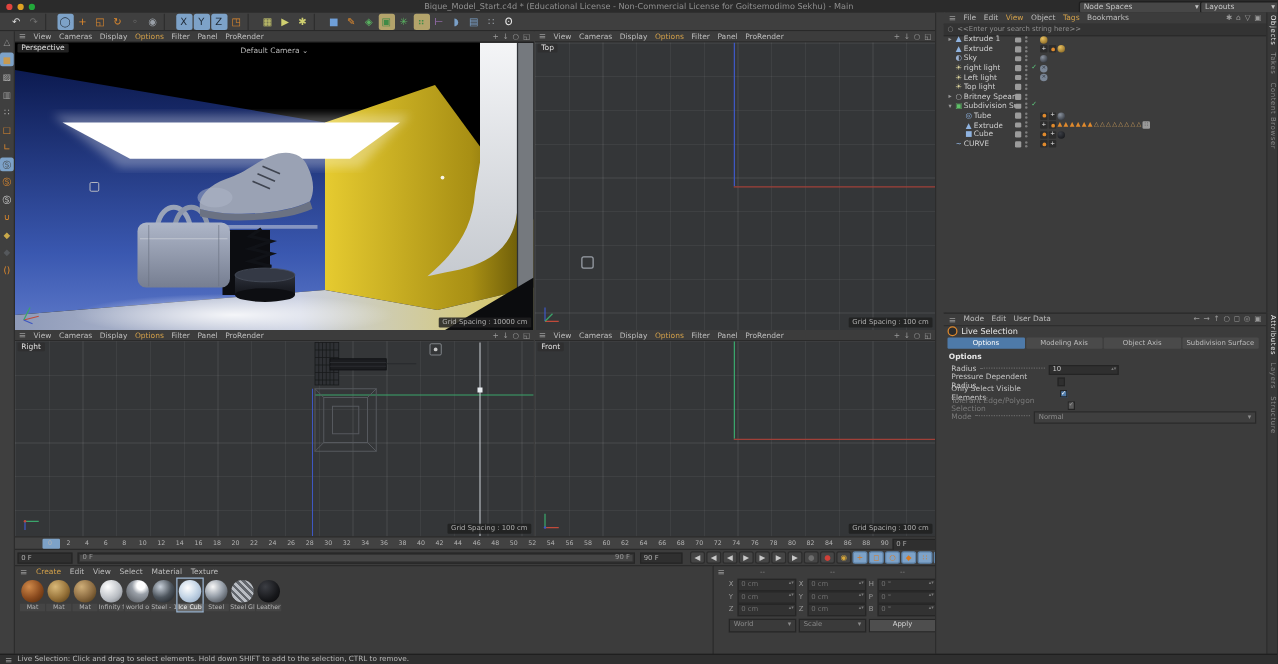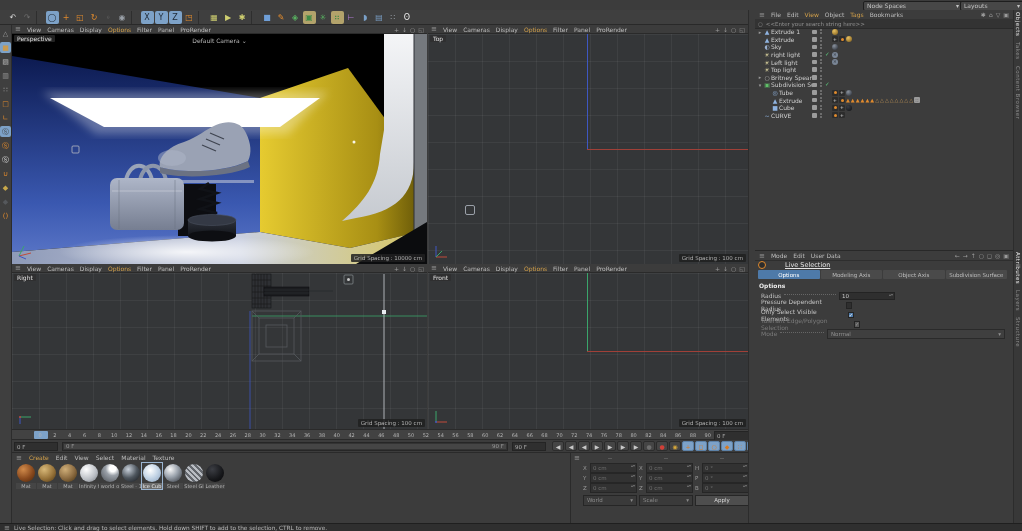--- a/index.html
+++ b/index.html
@@ -95,21 +95,21 @@
   .om-tags{position:absolute;left:77px;top:0.8px;display:flex;gap:1px;align-items:center;}
   .tagball{width:6px;height:6px;border-radius:50%;}
   .tagsq{width:6px;height:6px;border-radius:1px;background:#2c2c2c;display:flex;align-items:center;justify-content:center;font-size:4.5px;color:#e8e8e8;}
   .tri{font-size:5px;line-height:6px;}
   
   .vtabs{position:absolute;width:9px;background:#383838;border-left:1px solid #2c2c2c;display:flex;flex-direction:column;align-items:center;padding-top:2px;box-sizing:border-box;gap:6px;}
   .vtab{writing-mode:vertical-rl;font-size:5.5px;color:#8a8a8a;letter-spacing:.5px;}
   .vtab.active{color:#e8e8e8;}
   
   #attr-panel{left:755px;top:250px;width:258px;height:273px;background:#3c3c3c;border-top:1px solid #282828;}
-  #attr-title{position:absolute;left:3px;top:10px;display:flex;align-items:center;gap:19px;font-size:6.5px;color:#e4e4e4;text-decoration:underline;}
+  #attr-title{position:absolute;left:3px;top:10px;display:flex;align-items:center;gap:3px;font-size:6.5px;color:#e4e4e4;}
   #attr-title .dot{width:6px;height:6px;border-radius:50%;border:1.5px solid #e08a2d;background:#2c2c2c;}
   #attr-tabs{position:absolute;left:3px;top:19px;right:6px;height:9px;display:flex;gap:1px;}
   .atab{flex:1;background:#4a4a4a;color:#bdbdbd;font-size:5.5px;display:flex;align-items:center;justify-content:center;border-radius:1px;white-space:nowrap;overflow:hidden;}
   .atab.active{background:#4e7aa9;color:#fff;}
   #attr-section{position:absolute;left:4px;top:31px;font-size:6px;color:#e8e8e8;font-weight:bold;}
   #attr-fields{position:absolute;left:6px;top:40px;right:8px;}
   .frow{display:flex;align-items:center;height:9.5px;font-size:6px;color:#c4c4c4;}
   .frow .leader{flex:1;border-bottom:1px dotted #666;margin:0 3px 2px 3px;}
   .frow.dis{color:#7a7a7a;}
   .fval{width:56px;height:7.5px;background:#2f2f2f;border:1px solid #242424;color:#c8c8c8;font-size:5.5px;line-height:7.5px;padding-left:2px;position:relative;box-sizing:border-box;}
@@ -119,20 +119,26 @@
   .fsel{flex-basis:170px;height:8px;background:#3f3f3f;border:1px solid #2a2a2a;color:#8f8f8f;font-size:5.5px;line-height:8px;padding:0 3px;display:flex;justify-content:space-between;}
   
   #statusbar{left:0;top:523px;width:1022px;height:8px;background:#2f2f2f;border-top:1px solid #1f1f1f;display:flex;align-items:center;gap:4px;padding:0 4px;box-sizing:border-box;font-size:5.8px;color:#b8b8b8;}
   .burger{color:#9a9a9a;font-size:7px;}
 </style>
 </head>
 <body>
 
 <div id="app">
 
+  <div id="titlebar" class="abs">
+    <span class="tl" style="left:5px;background:#e0443e"></span>
+    <span class="tl" style="left:14px;background:#dea123"></span>
+    <span class="tl" style="left:23px;background:#22a83a"></span>
+    <span id="win-title">Bique_Model_Start.c4d * (Educational License - Non-Commercial License for Goitsemodimo Sekhu) - Main</span>
+  </div>
   <div class="titledrop abs" style="left:863px;width:92px;">
     <span>Node Spaces</span>
       <span>▾</span>
   </div>
   <div class="titledrop abs" style="left:960px;width:56px;">
     <span>Layouts</span>
       <span>▾</span>
   </div>
 
   <div id="toolbar" class="abs">

